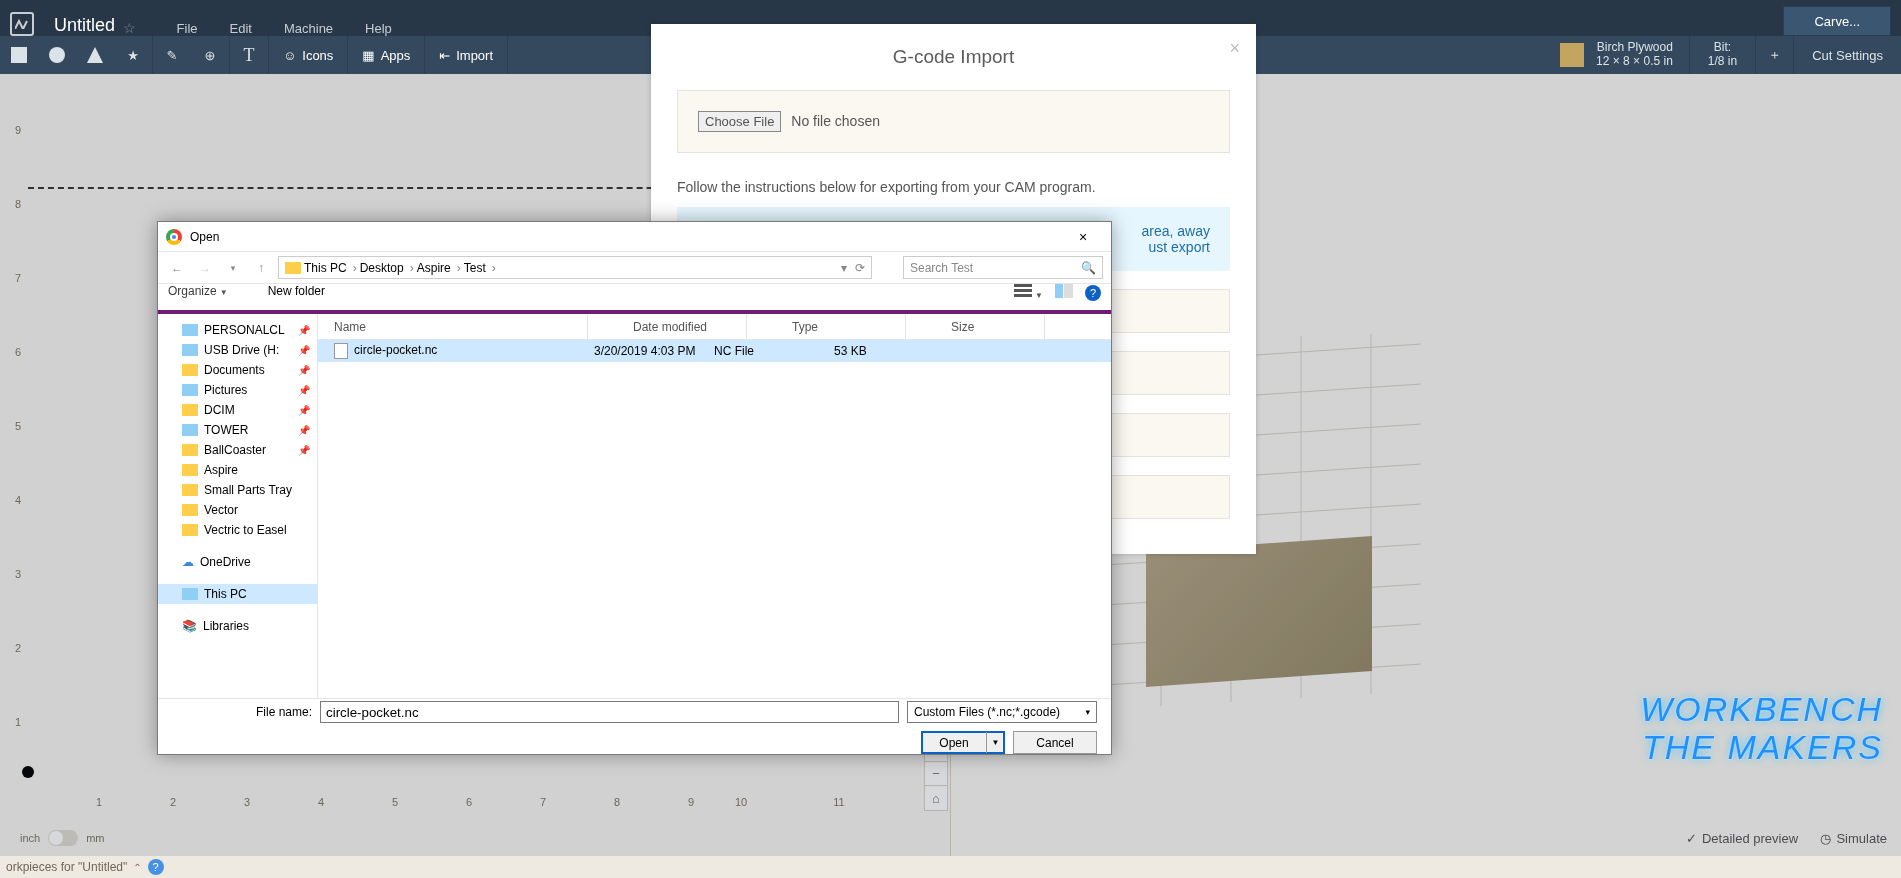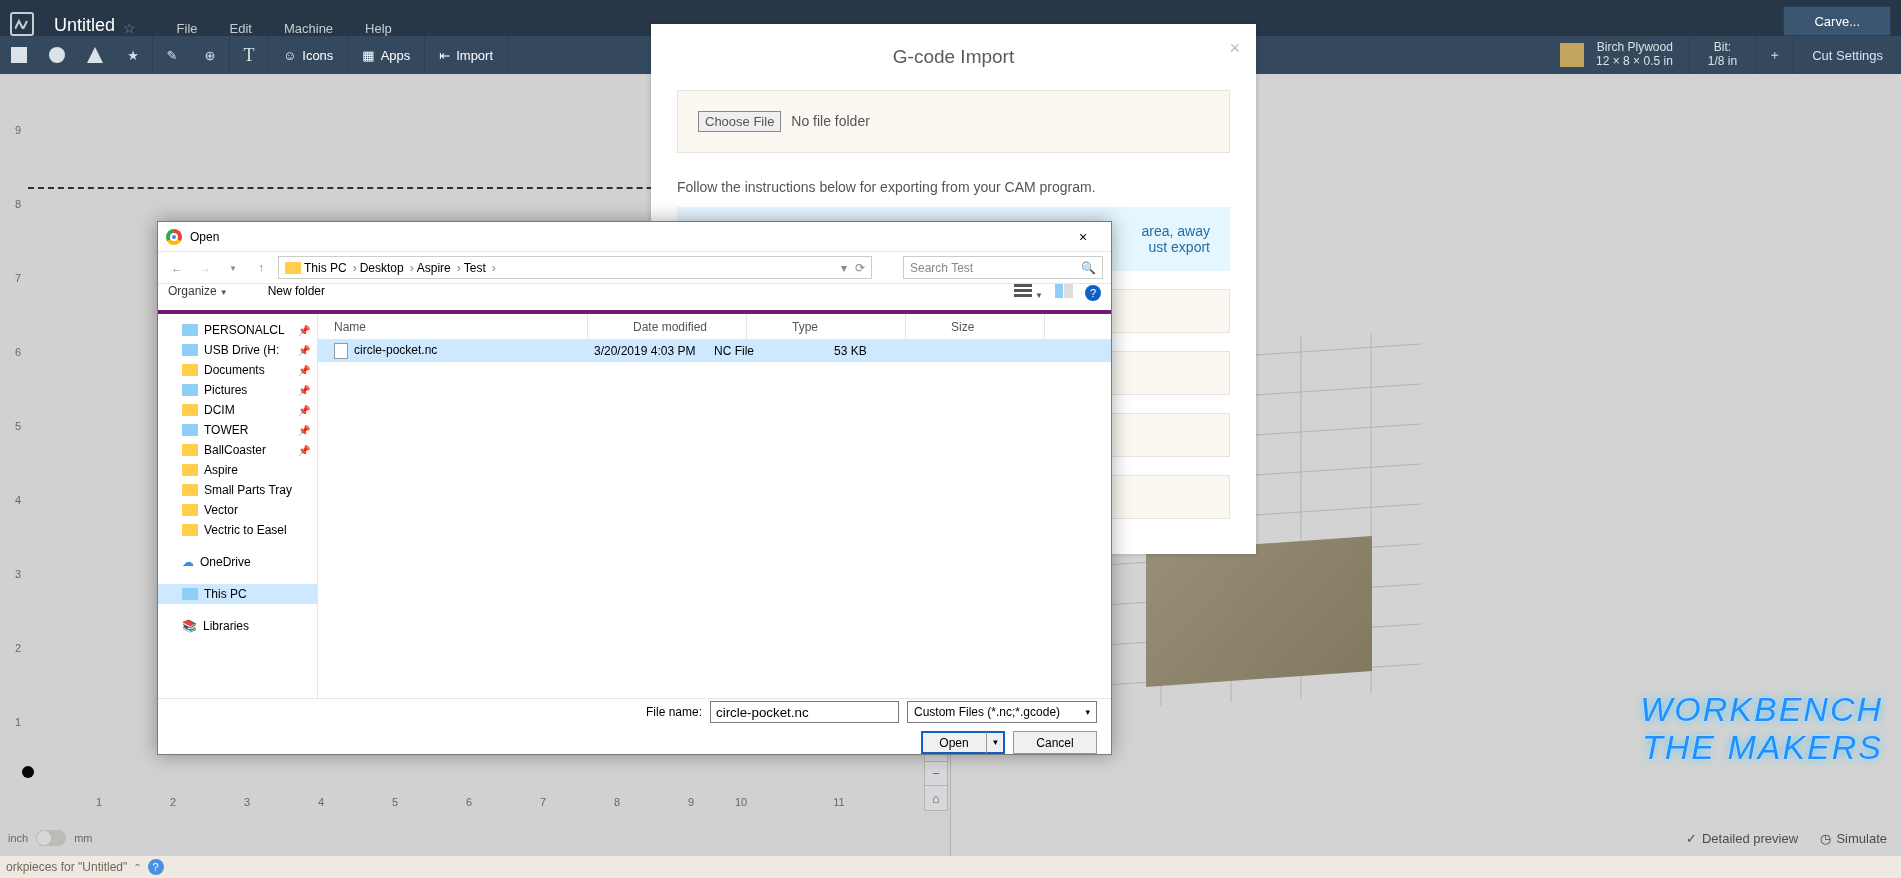--- a/index.html
+++ b/index.html
@@ -29,21 +29,21 @@
     
     .main { position:absolute; top:74px; bottom:22px; left:0; right:0; display:flex; background:#f9f7f3; }
     .left-pane { width:950px; height:100%; position:relative; background:#f9f7f3; }
     .right-pane { flex:1; background:#fbf9f5; position:relative; border-left:1px solid #d9d2c5; }
     
     
     .vruler { position:absolute; left:0; top:0; bottom:40px; width:25px; background:#f9f7f3; font-size:11px; color:#7e7566;}
     .vtick { position:absolute; right:4px;}
     .hruler { position:absolute; left:25px; right:25px; bottom:40px; height:20px; font-size:11px; color:#7e7566;}
     .htick { position:absolute; top:0; transform:translateX(-50%);}
-    .units { position:absolute; left:8px; bottom:10px; display:flex; gap:8px; font-size:11px; color:#7e7566; align-items:center;}
+    .units { position:absolute; left:20px; bottom:10px; display:flex; gap:8px; font-size:11px; color:#7e7566; align-items:center;}
     .unit-toggle { width:30px; height:16px; border-radius:10px; background:#e1dcd2; position:relative;}
     .unit-knob { width:14px; height:14px; background:#fff; border-radius:50%; position:absolute; top:1px; left:1px; }
     .zoom-ctrl { position:absolute; right:2px; bottom:45px; width:24px; display:flex; flex-direction:column; border:1px solid #d9d2c5; background:#fff;}
     .zoom-ctrl div { height:24px; display:flex; align-items:center; justify-content:center; font-size:13px; color:#7e7566; border-bottom:1px solid #d9d2c5; cursor:pointer;}
     .zoom-ctrl div:last-child { border-bottom:none;}
     .canvas-dash { position:absolute; left:28px; top:113px; right:28px; border-top:2px dashed #333; }
     .origin-dot { position:absolute; left:22px; top:692px; width:12px; height:12px; background:#000; border-radius:50%; }
     
     
     .grid3d { position:absolute; left:20px; top:250px; width:530px; height:400px; }
@@ -89,21 +89,21 @@
     .tree-item.sel{ background:#cde8ff;}
     .fico{ width:16px; height:12px; background:#ffcf4b; display:inline-block;}
     .dico{ width:16px; height:12px; background:#8fcff6; display:inline-block;}
     .pin{ font-size:10px; color:#888; margin-left:auto; margin-right:6px;}
     .win-list{ flex:1; position:relative;}
     .list-head{ height:26px; border-bottom:1px solid #e5e5e5; display:grid; grid-template-columns: 260px 120px 120px 100px; align-items:center; font-size:12px; color:#555; padding-left:10px;gap:39px;}
     .list-head div{ border-right:1px solid #e5e5e5; height:100%; display:flex; align-items:center; padding-left:6px;}
     .list-row{ height:22px; display:grid; grid-template-columns: 260px 120px 120px 100px; align-items:center; font-size:12px; padding-left:10px; background:#cde8ff;}
     .list-row div{ padding-left:6px;}
     .file-ico{ width:14px; height:16px; border:1px solid #999; background:#fff; display:inline-block; margin-right:6px; vertical-align:middle;}
-    .win-footer{ height:58px; border-top:1px solid #e5e5e5; display:flex; flex-direction:column; padding:8px 14px; gap:8px; justify-content:center;align-items:flex-end;}
+    .win-footer{ height:58px; border-top:1px solid #e5e5e5; display:flex; flex-direction:column; padding:8px 14px; gap:8px; justify-content:center;}
     .fn-row{ display:flex; align-items:center; gap:8px;}
     .fn-label{ width:140px; text-align:right;}
     .fn-input{ flex:1; border:1px solid #7a7a7a; height:22px; padding:0 5px;}
     .fn-combo{ width:190px; border:1px solid #7a7a7a; height:22px; display:flex; align-items:center; padding:0 6px; justify-content:space-between;}
     .btn-row{ display:flex; gap:8px; justify-content:flex-end;}
     .win-btn{ border:1px solid #999; background:#f0f0f0; width:84px; height:23px; display:flex; align-items:center; justify-content:center; gap:0;}
     .win-btn.def{ border:1px solid #0b61c4; box-shadow: inset 0 0 0 1px #0b61c4;}
     .split-arrow{ border-left:1px solid #999; height:100%; width:18px; display:flex; align-items:center; justify-content:center; font-size:8px;}
     
     .watermark{ position:absolute; right:18px; bottom:90px; font-family: Impact, sans-serif; font-size:34px; letter-spacing:2px; color:#1e90ff; text-shadow:0 0 8px #4dc3ff, 0 0 2px #fff; font-style:italic; line-height:1.1; text-align:right; z-index:5;}
@@ -268,21 +268,21 @@
   <span>orkpieces for "Untitled"</span>
   <span style="font-size:10px;">⌃</span>
   <span class="help-dot">?</span>
 </div>
 
 <div class="gcode-modal" style="z-index:10;">
   <div class="gcode-close">×</div>
   <div class="gcode-title">G-code Import</div>
   <div class="file-pick">
     <span class="choose-file-btn">Choose File</span>
-    <span style="margin-left:6px;">No file folder</span>
+    <span style="margin-left:6px;">No file chosen</span>
   </div>
   <div class="inst">Follow the instructions below for exporting from your CAM program.</div>
   <div class="note-box">
     <div style="text-align:right">area, away</div>
     <div style="text-align:right">ust export</div>
   </div>
   <div class="shadow-block"></div>
   <div class="shadow-block"></div>
   <div class="shadow-block"></div>
   <div class="shadow-block"></div>

